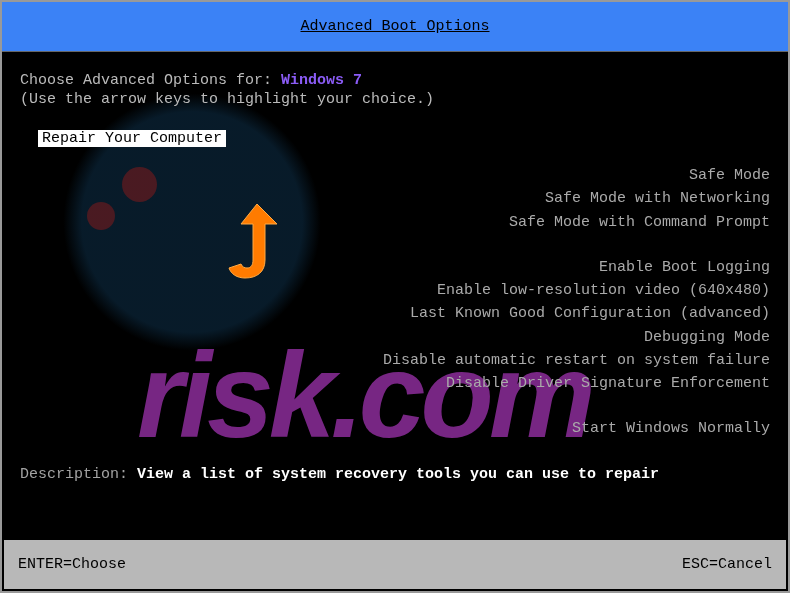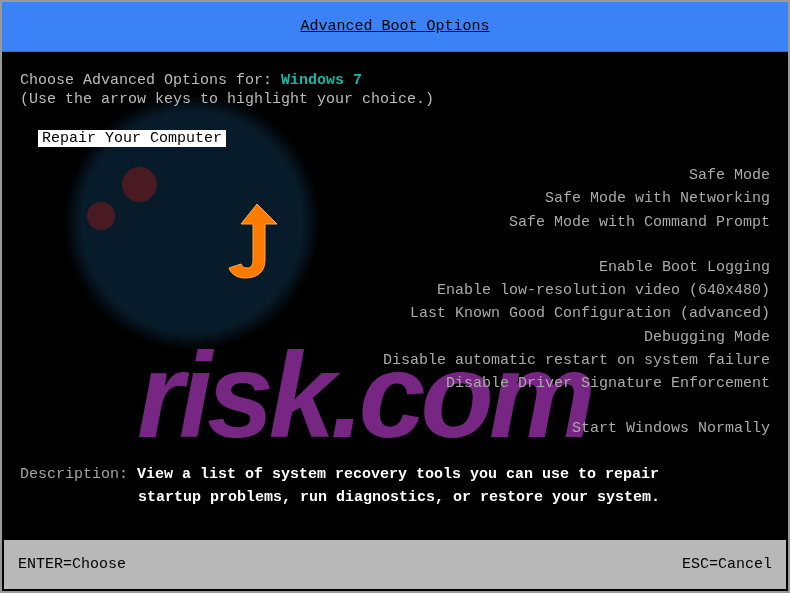--- a/index.html
+++ b/index.html
@@ -28,21 +28,21 @@
       text-decoration: underline;
     }
     .content {
       padding: 20px 18px;
     }
     .prompt-line {
       color: #bbb;
       margin-bottom: 2px;
     }
     .prompt-line .os-name {
-      color: #14b8a6;
+      color: #8b5cf6;
       font-weight: bold;
     }
     .instruction {
       color: #bbb;
       margin-bottom: 22px;
     }
     .selected-option {
       background: #fff;
       color: #000;
       display: inline-block;
@@ -178,21 +178,20 @@
       <div class="option">Disable automatic restart on system failure</div>
       <div class="option">Disable Driver Signature Enforcement</div>
     </div>
 
     <div class="option-group">
       <div class="option">Start Windows Normally</div>
     </div>
 
     <div class="description">
       <span class="description-label">Description: </span><span class="description-text">View a list of system recovery tools you can use to repair</span>
-      <div class="description-indent description-text">startup problems, run diagnostics, or restore your system.</div>
     </div>
   </div>
 </div>
 
 <div class="arrow-cursor">
   <svg width="70" height="80" viewBox="0 0 70 80">
     <path d="M 30 2 L 50 22 L 38 22 L 38 58 C 38 70 30 76 18 76 C 10 76 4 72 2 66 L 14 62 C 15 65 18 66 20 66 C 24 66 26 63 26 58 L 26 22 L 14 22 Z" fill="#ff7b00" stroke="#ffaa44" stroke-width="1"></path>
   </svg>
 </div>
 

